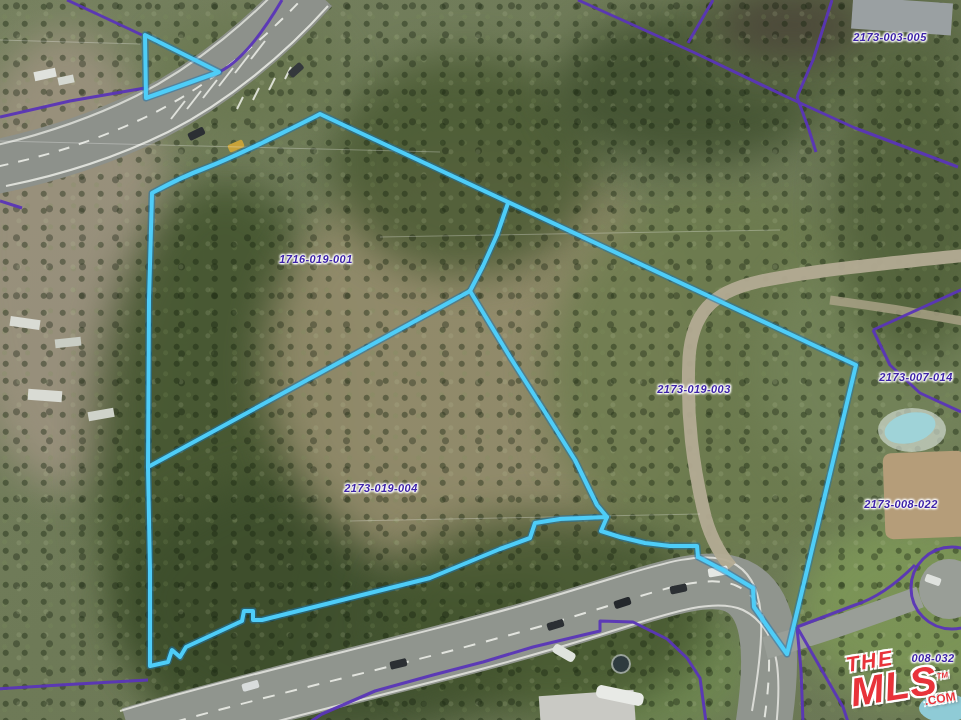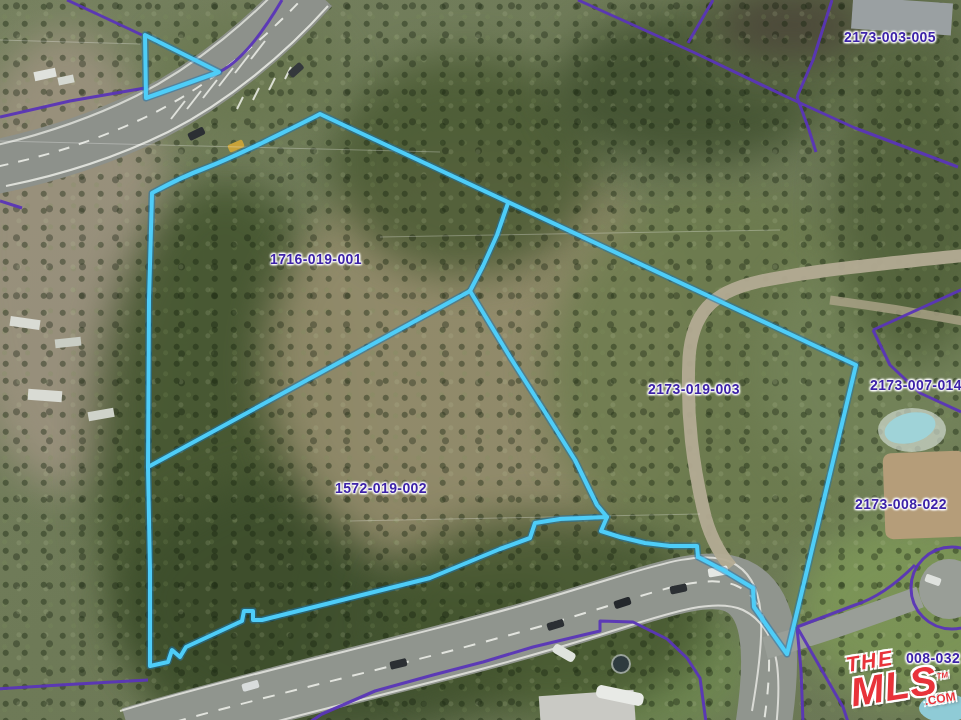--- a/index.html
+++ b/index.html
@@ -8,22 +8,22 @@
          background:linear-gradient(135deg,#76815f 0%,#6e7a57 40%,#6b7856 100%);}
   .blob{position:absolute;border-radius:50%;filter:blur(20px);}
   .speckle{position:absolute;inset:0;z-index:2;opacity:.8;pointer-events:none;background-image:
     radial-gradient(circle at 30% 40%, rgba(22,36,14,.50) 0 2.5px, transparent 3.5px),
     radial-gradient(circle at 70% 60%, rgba(195,205,165,.20) 0 2px, transparent 3px),
     radial-gradient(circle at 50% 20%, rgba(12,22,8,.40) 0 3px, transparent 4px),
     radial-gradient(circle at 20% 80%, rgba(125,145,92,.25) 0 2px, transparent 3px);
     background-size:19px 17px,27px 23px,33px 29px,23px 21px;}
   svg.overlay{position:absolute;left:0;top:0;z-index:3;}
   .plabel{position:absolute;z-index:4;transform:translate(-50%,-50%);
-    font-size:14px;font-weight:bold;letter-spacing:.4px;color:#3d23a8;white-space:nowrap;
-    text-shadow:0 0 3px #fff,0 0 2px #fff,1px 1px 2px #fff,-1px -1px 2px #fff,1px -1px 2px #fff,-1px 1px 2px #fff;}
+    font-size:11px;font-weight:bold;letter-spacing:.4px;color:#3d23a8;white-space:nowrap;
+    text-shadow:0 0 3px #fff,0 0 2px #fff,1px 1px 2px #fff,-1px -1px 2px #fff,1px -1px 2px #fff,-1px 1px 2px #fff;font-style:italic;}
   .mls-logo{position:absolute;left:849px;top:646px;z-index:6;transform:rotate(-9deg);
     color:#e8333a;font-weight:bold;line-height:1;text-align:left;
     text-shadow:0 0 1px #fff,0 0 2px #fff,0 0 3px #fff,-2px -2px 0 #fff,2px -2px 0 #fff,-2px 2px 0 #fff,2px 2px 0 #fff,3px 3px 3px rgba(70,70,70,.55);}
   .mls-the{font-size:21px;letter-spacing:2px;font-style:italic;}
   .mls-mls{font-size:40px;letter-spacing:1px;font-style:italic;margin-top:-2px;}
   .mls-tm{font-size:8px;vertical-align:14px;letter-spacing:0;}
   .mls-com{font-size:12px;text-align:right;margin-top:-6px;margin-right:-4px;}
 </style>
 </head>
 <body>
@@ -154,23 +154,23 @@
       <path d="M 320,114 L 856,365 L 787,654 L 770,630 L 754,607 L 753,588 L 723,570 L 698,557 L 697,546 L 670,546 L 645,543 L 620,537 L 601,531 L 607,517 L 560,519 L 535,523 L 530,538 L 500,549 L 430,578 L 350,598 L 262,620 L 253,620 L 253,611 L 244,611 L 242,621 L 186,647 L 180,657 L 172,650 L 168,662 L 150,666 L 150,570 L 148,467 L 149,300 L 152,193 C 165,186 184,176 203,169 C 222,162 243,152 262,143 C 282,133 301,124 320,114 Z"></path>
       <path d="M 508,203 L 497,235 L 483,266 L 470,291"></path>
       <path d="M 470,291 L 148,467"></path>
       <path d="M 470,291 L 510,357 L 545,412 L 575,460 L 597,505 L 607,517"></path>
       <path d="M 145,35 L 146,98 L 219,72 Z"></path>
     </g>
   </svg>
 
   <div class="plabel" style="left:890px;top:37px;">2173-003-005</div>
   <div class="plabel" style="left:316px;top:259px;">1716-019-001</div>
-  <div class="plabel" style="left:381px;top:488px;">1572-019-002</div>
+  <div class="plabel" style="left:381px;top:488px;">2173-019-004</div>
   <div class="plabel" style="left:694px;top:389px;">2173-019-003</div>
-  <div class="plabel" style="left:916px;top:385px;">2173-007-014</div>
+  <div class="plabel" style="left:916px;top:377px;">2173-007-014</div>
   <div class="plabel" style="left:901px;top:504px;">2173-008-022</div>
   <div class="plabel" style="left:933px;top:658px;">008-032</div>
 
   <div class="mls-logo">
     <div class="mls-the">THE</div>
     <div class="mls-mls"><span>MLS</span><span class="mls-tm">TM</span></div>
     <div class="mls-com">.COM</div>
   </div>
 
 </div>

